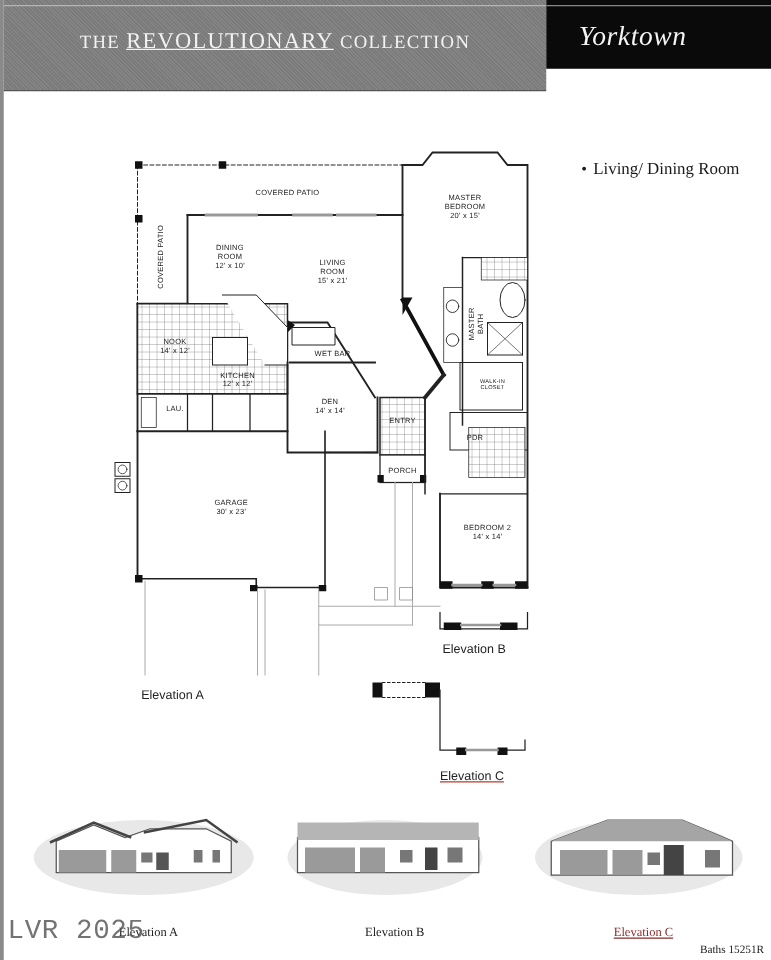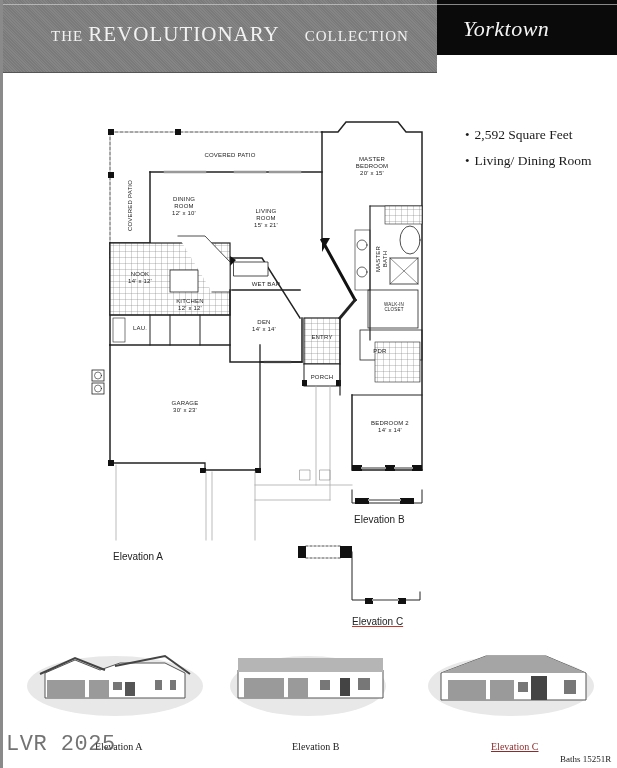--- a/index.html
+++ b/index.html
@@ -4,22 +4,22 @@
 <style>
   * { box-sizing: border-box; margin: 0; padding: 0; }
   html, body { width: 617px; height: 768px; background: #ffffff; overflow: hidden; }
   body { position: relative; font-family: "Liberation Serif", serif; color: #111; }
   .page-border { position: absolute; left: 0; top: 0; width: 3px; height: 768px; background: #8a8a8a; }
   .header-grey { position: absolute; left: 3px; top: 0; width: 434px; height: 73px;
     background: repeating-linear-gradient(45deg, #7a7a7a 0 1px, #858585 1px 2px); border-bottom: 1px solid #555; }
   .header-grey .rule { position: absolute; left: 0; right: 0; top: 4px; height: 1px; background: #b5b5b5; }
   .header-title { position: absolute; left: 0; right: 0; top: 22px; text-align: center; color: #f2f2f2;
     font-family: "Liberation Serif", serif; letter-spacing: 1px; white-space: nowrap; }
-  .header-title .small { font-size: 15px; margin-left: 20px; }
-  .header-title .big { font-size: 21px; }
+  .header-title .small { font-size: 15px; }
+  .header-title .big { font-size: 18px; text-decoration: underline; }
   .header-black { position: absolute; left: 437px; top: 0; width: 180px; height: 55px; background: #0a0a0a; padding-left: 28px; }
   .header-black .rule { position: absolute; left: 0; right: 0; top: 4px; height: 1px; background: #888; }
   .header-black .name { position: absolute; left: 26px; top: 16px; color: #f5f5f5; font-style: italic;
     font-size: 22px; font-family: "Liberation Serif", serif; letter-spacing: 0.5px; }
 
   .features { position: absolute; left: 465px; top: 126px; list-style: none; }
   .features li { font-size: 13.5px; height: 25.6px; line-height: 18px; color: #1a1a1a; }
   .features li::before { content: "\2022"; margin-right: 5px; font-size: 13px; }
 
   .plan { position: absolute; left: 0; top: 0; width: 617px; height: 640px; }
@@ -49,21 +49,20 @@
     <span class="big">REVOLUTIONARY</span>
     <span class="small">COLLECTION</span>
   </div>
 </div>
 <div class="header-black">
   <div class="rule"></div>
   <div class="name">Yorktown</div>
 </div>
 
 <ul class="features">
-  <li>2,592 Square Feet</li>
   <li>Living/ Dining Room</li>
 </ul>
 
 <div class="plan">
   <svg width="617" height="640" viewBox="0 0 617 640">
     <defs>
       <pattern id="tile" width="6" height="6" patternUnits="userSpaceOnUse">
         <rect width="6" height="6" fill="#fff"></rect>
         <path d="M6 0V6M0 6H6" stroke="#777" stroke-width="0.6"></path>
       </pattern>

